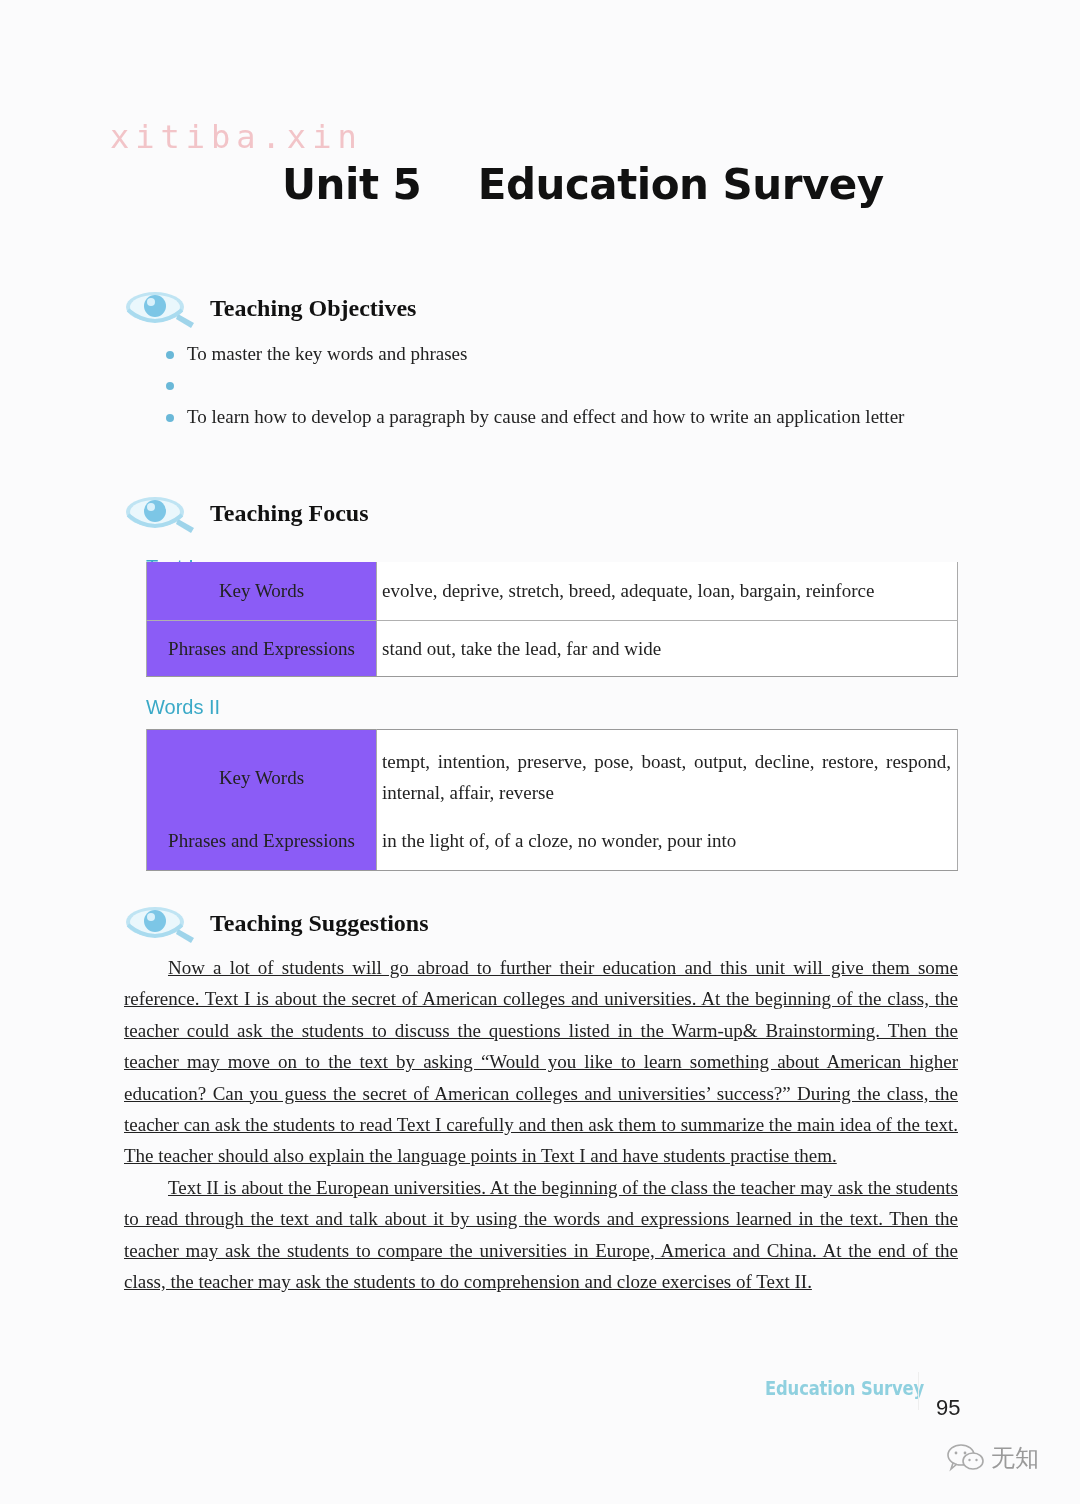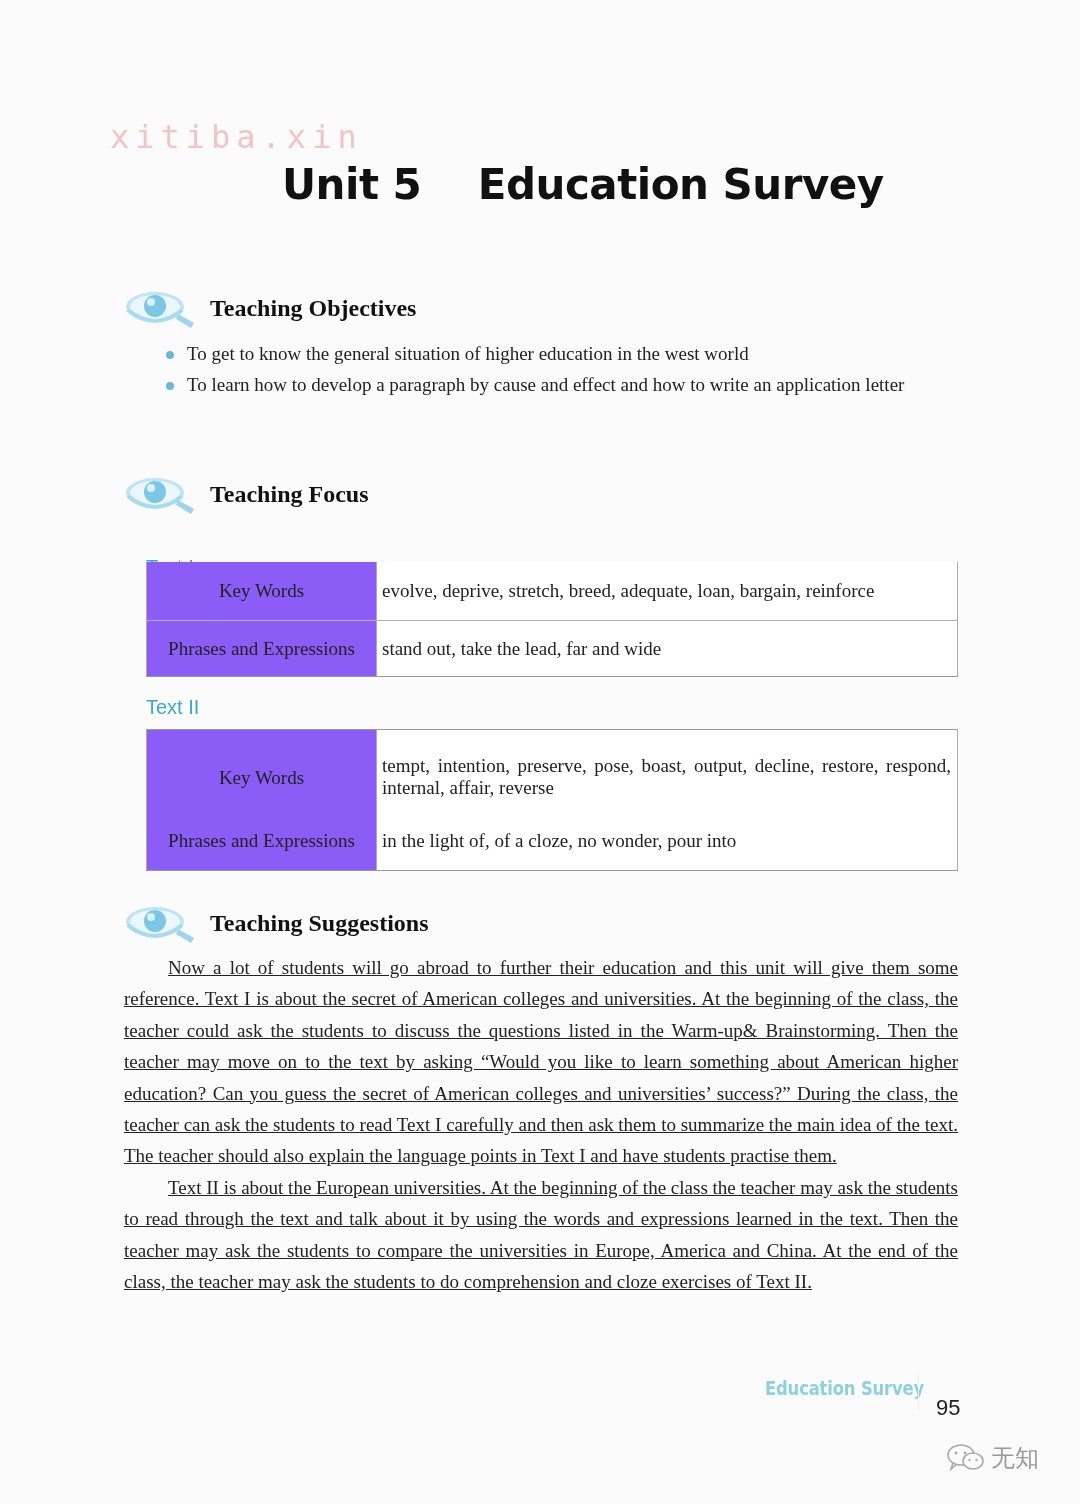--- a/index.html
+++ b/index.html
@@ -29,21 +29,21 @@
   table.kt {
     position: absolute; left: 146px; width: 812px; border-collapse: collapse; font-size: 19px; color: #222;
   }
   table.kt td { border-left: 1.5px solid #aaa; border-right: 1.5px solid #aaa; vertical-align: middle; }
   table.kt td.k { width: 217px; background: #8b5cf6; text-align: center; padding: 0 6px; white-space: nowrap; }
   table.kt td.v { padding: 0 6px 0 5px; background: #fff; }
   #t1 { top: 562px; }
   #t1 tr.r1 td { height: 58px; border-bottom: 1.5px solid #b0b0b0; }
   #t1 tr.r2 td { height: 55px; border-bottom: 1.5px solid #999; }
   #t2 { top: 729px; border-top: 1.5px solid #999; }
-  #t2 tr.r1 td.v { height: 82px; text-align: justify; line-height: 22px; padding-top: 6px; }
+  #t2 tr.r1 td.v { height: 82px; text-align: justify; line-height: 31px; padding-top: 6px; }
   #t2 tr.r2 td { height: 46px; border-bottom: 1.5px solid #999; padding-bottom: 6px; }
   #t2 tr.r1 td.k { vertical-align: middle; padding-top: 8px; }
   .suggest {
     position: absolute; left: 124px; top: 952px; width: 834px; font-size: 19px; line-height: 31.4px; color: #222; text-decoration: underline;
   }
   .suggest p { margin: 0; text-indent: 44px; text-align: justify; }
   .footer-title {
     position: absolute; left: 765px; top: 1376px; font-family: "DejaVu Sans", sans-serif; font-weight: bold;
     font-size: 20px; color: #8fd0df; transform: scaleX(0.82); transform-origin: left; letter-spacing: -0.2px;
   }
@@ -70,29 +70,32 @@
     <circle cx="27" cy="16" r="4" fill="#d9f1fb"></circle>
     <path d="M54 28 L70 37 L67 42 L52 33 Z" fill="#9fd4ea"></path>
     <path d="M4 24 Q31 46 58 24" stroke="#a9dbef" stroke-width="4" fill="none"></path>
   </svg>
   <span class="label">Teaching Objectives</span>
 </div>
 
 <ul class="objectives">
   <li>
       <span class="bullet"></span>
-      <span>To get to know the general situation of higher education in the west world</span>
+      <span>To master the key words and phrases</span>
+    </li>
+  <li>
+      <span class="bullet"></span>
     </li>
   <li>
       <span class="bullet"></span>
       <span>To learn how to develop a paragraph by cause and effect and how to write an application letter</span>
     </li>
 </ul>
 
-<div class="section-head" style="top:472px;">
+<div class="section-head" style="top:491px;">
   <svg class="eye" viewBox="0 0 74 44">
     <ellipse cx="31" cy="21" rx="29" ry="15" fill="#bfe4f3"></ellipse>
     <ellipse cx="31" cy="21" rx="25" ry="12" fill="#eaf7fc"></ellipse>
     <circle cx="31" cy="20" r="11" fill="#7cc6e6"></circle>
     <circle cx="27" cy="16" r="4" fill="#d9f1fb"></circle>
     <path d="M54 28 L70 37 L67 42 L52 33 Z" fill="#9fd4ea"></path>
     <path d="M4 24 Q31 46 58 24" stroke="#a9dbef" stroke-width="4" fill="none"></path>
   </svg>
   <span class="label">Teaching Focus</span>
 </div>
@@ -105,21 +108,21 @@
     <td class="k">Key Words</td>
     <td class="v">evolve, deprive, stretch, breed, adequate, loan, bargain, reinforce</td>
   </tr>
   <tr class="r2">
     <td class="k">Phrases and Expressions</td>
     <td class="v">stand out, take the lead, far and wide</td>
   </tr>
 </tbody>
   </table>
 
-<div class="subhead" style="top:696px;">Text II</div>
+<div class="subhead" style="top:696px;">Words II</div>
 
 <table class="kt" id="t2">
   <tbody>
       <tr class="r1">
     <td class="k">Key Words</td>
     <td class="v">tempt, intention, preserve, pose, boast, output, decline, restore, respond, internal, affair, reverse</td>
   </tr>
   <tr class="r2">
     <td class="k">Phrases and Expressions</td>
     <td class="v">in the light of, of a cloze, no wonder, pour into</td>

